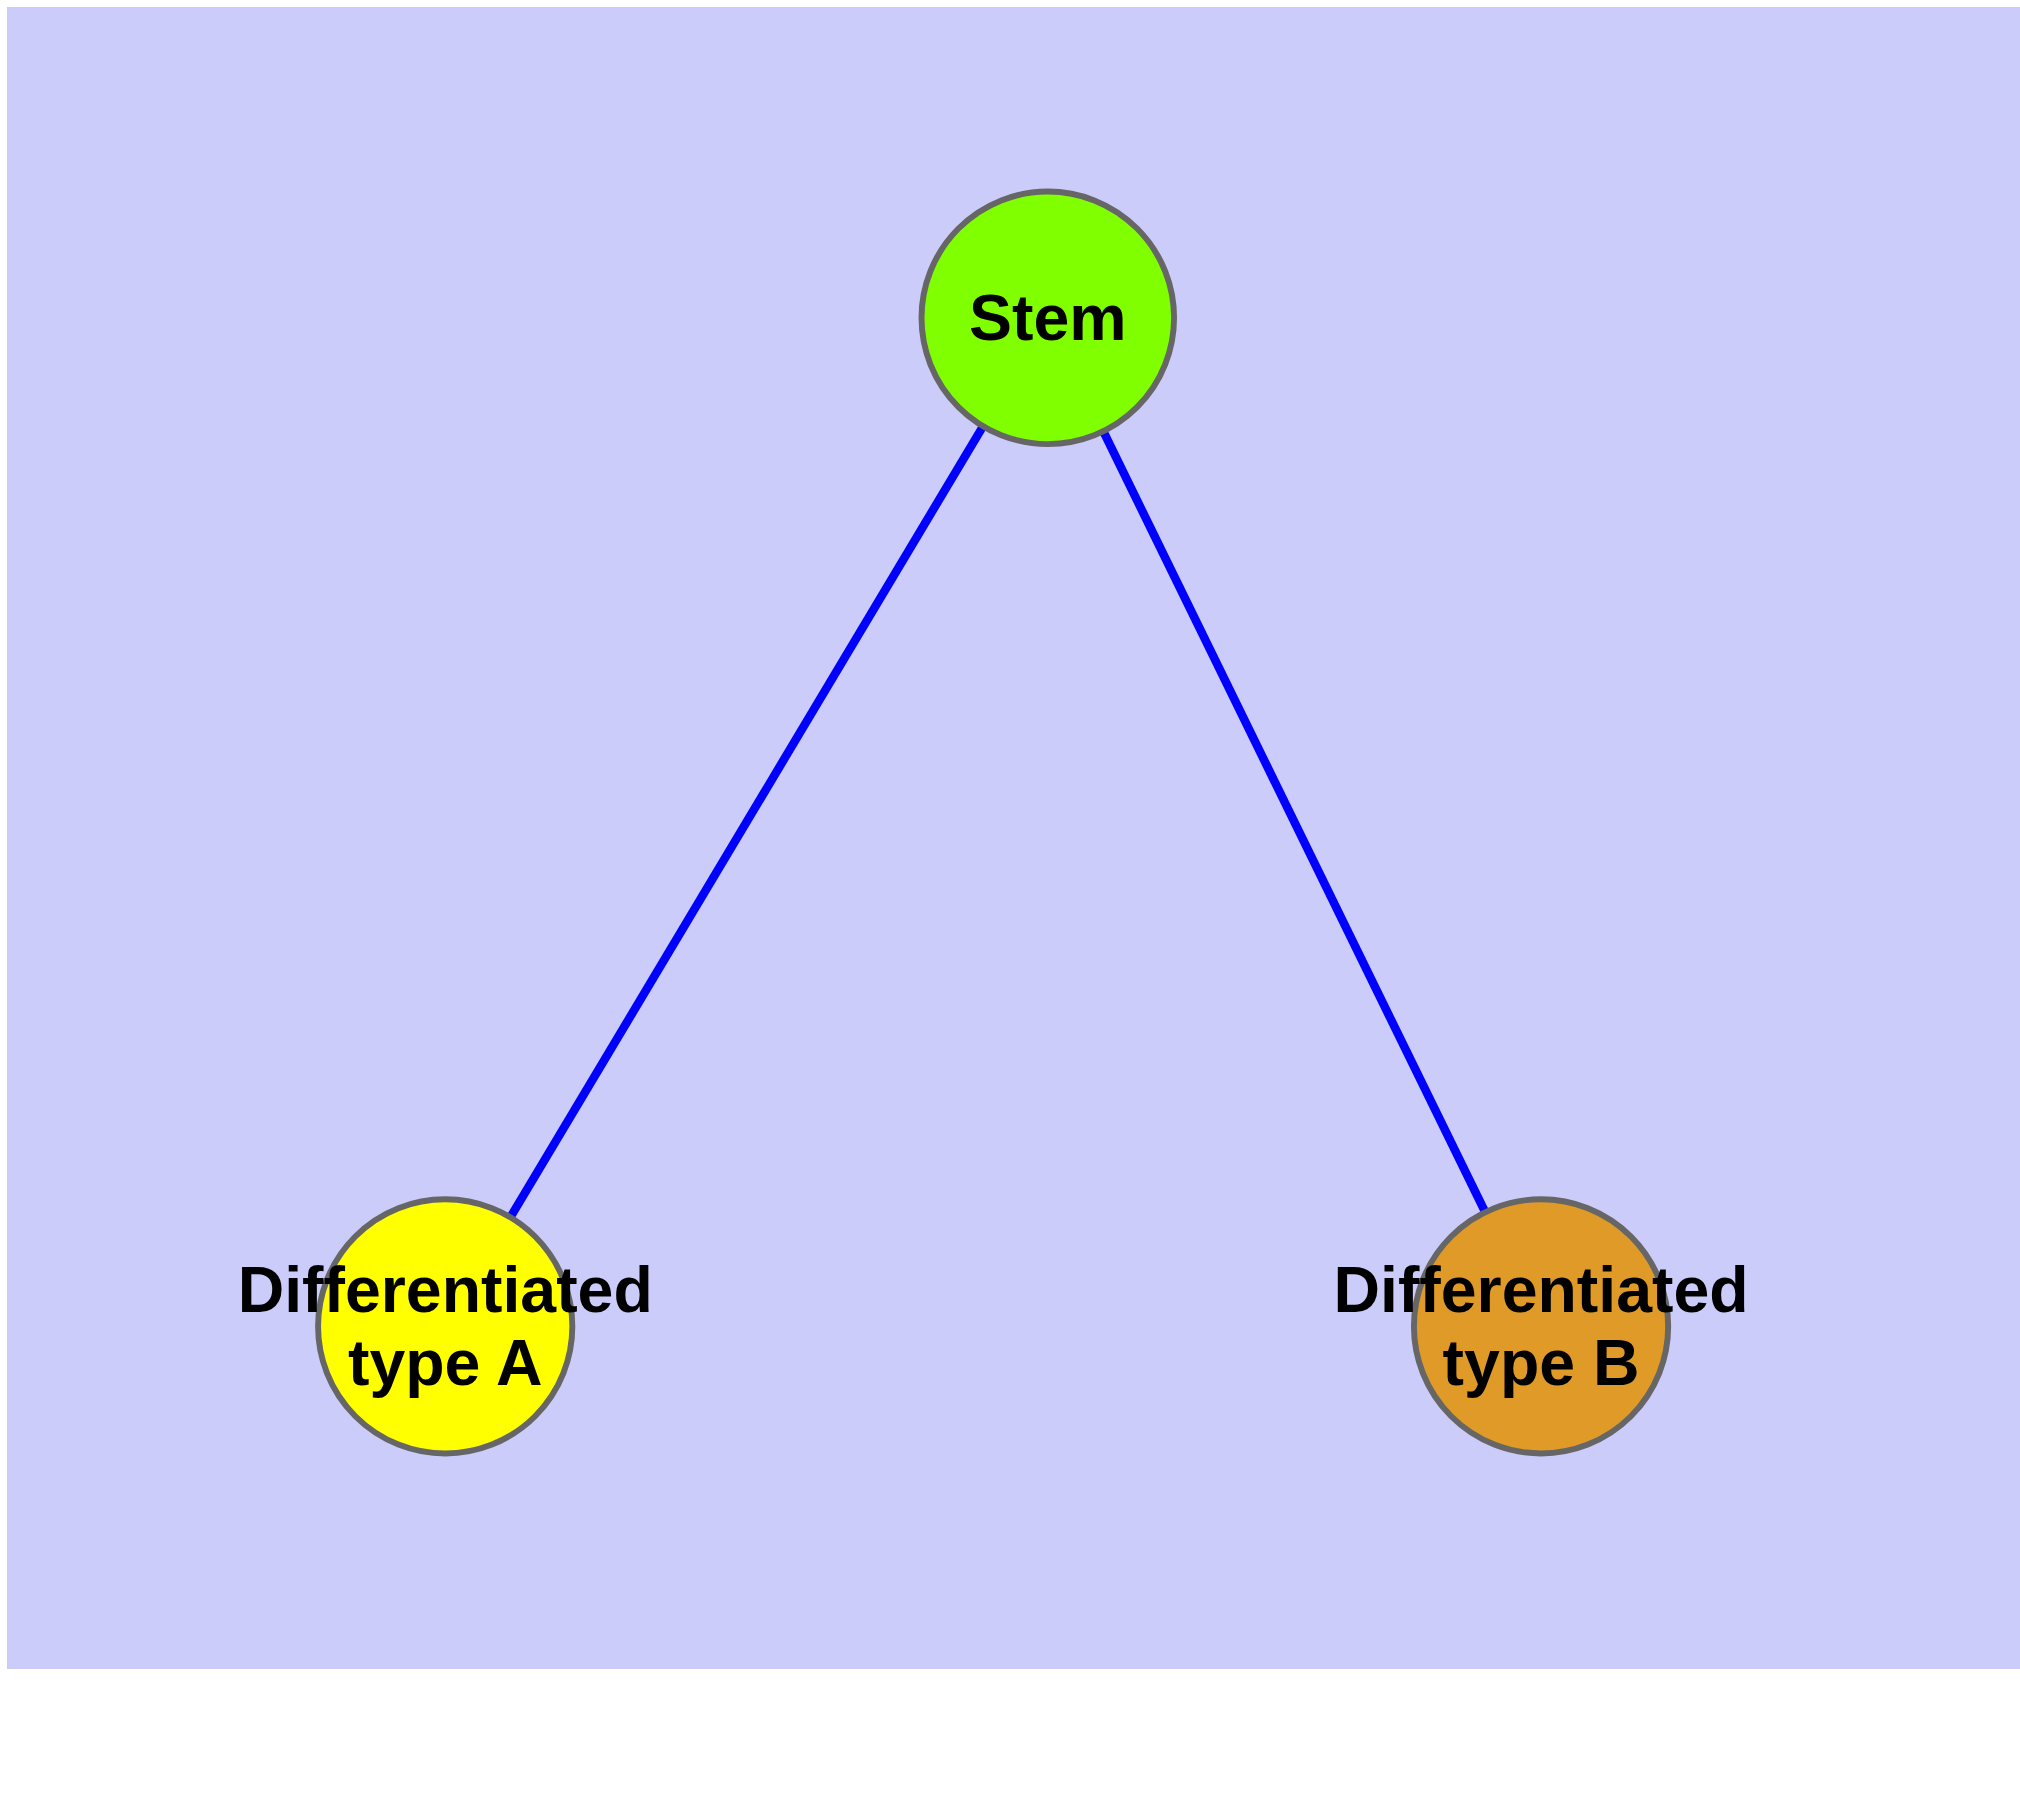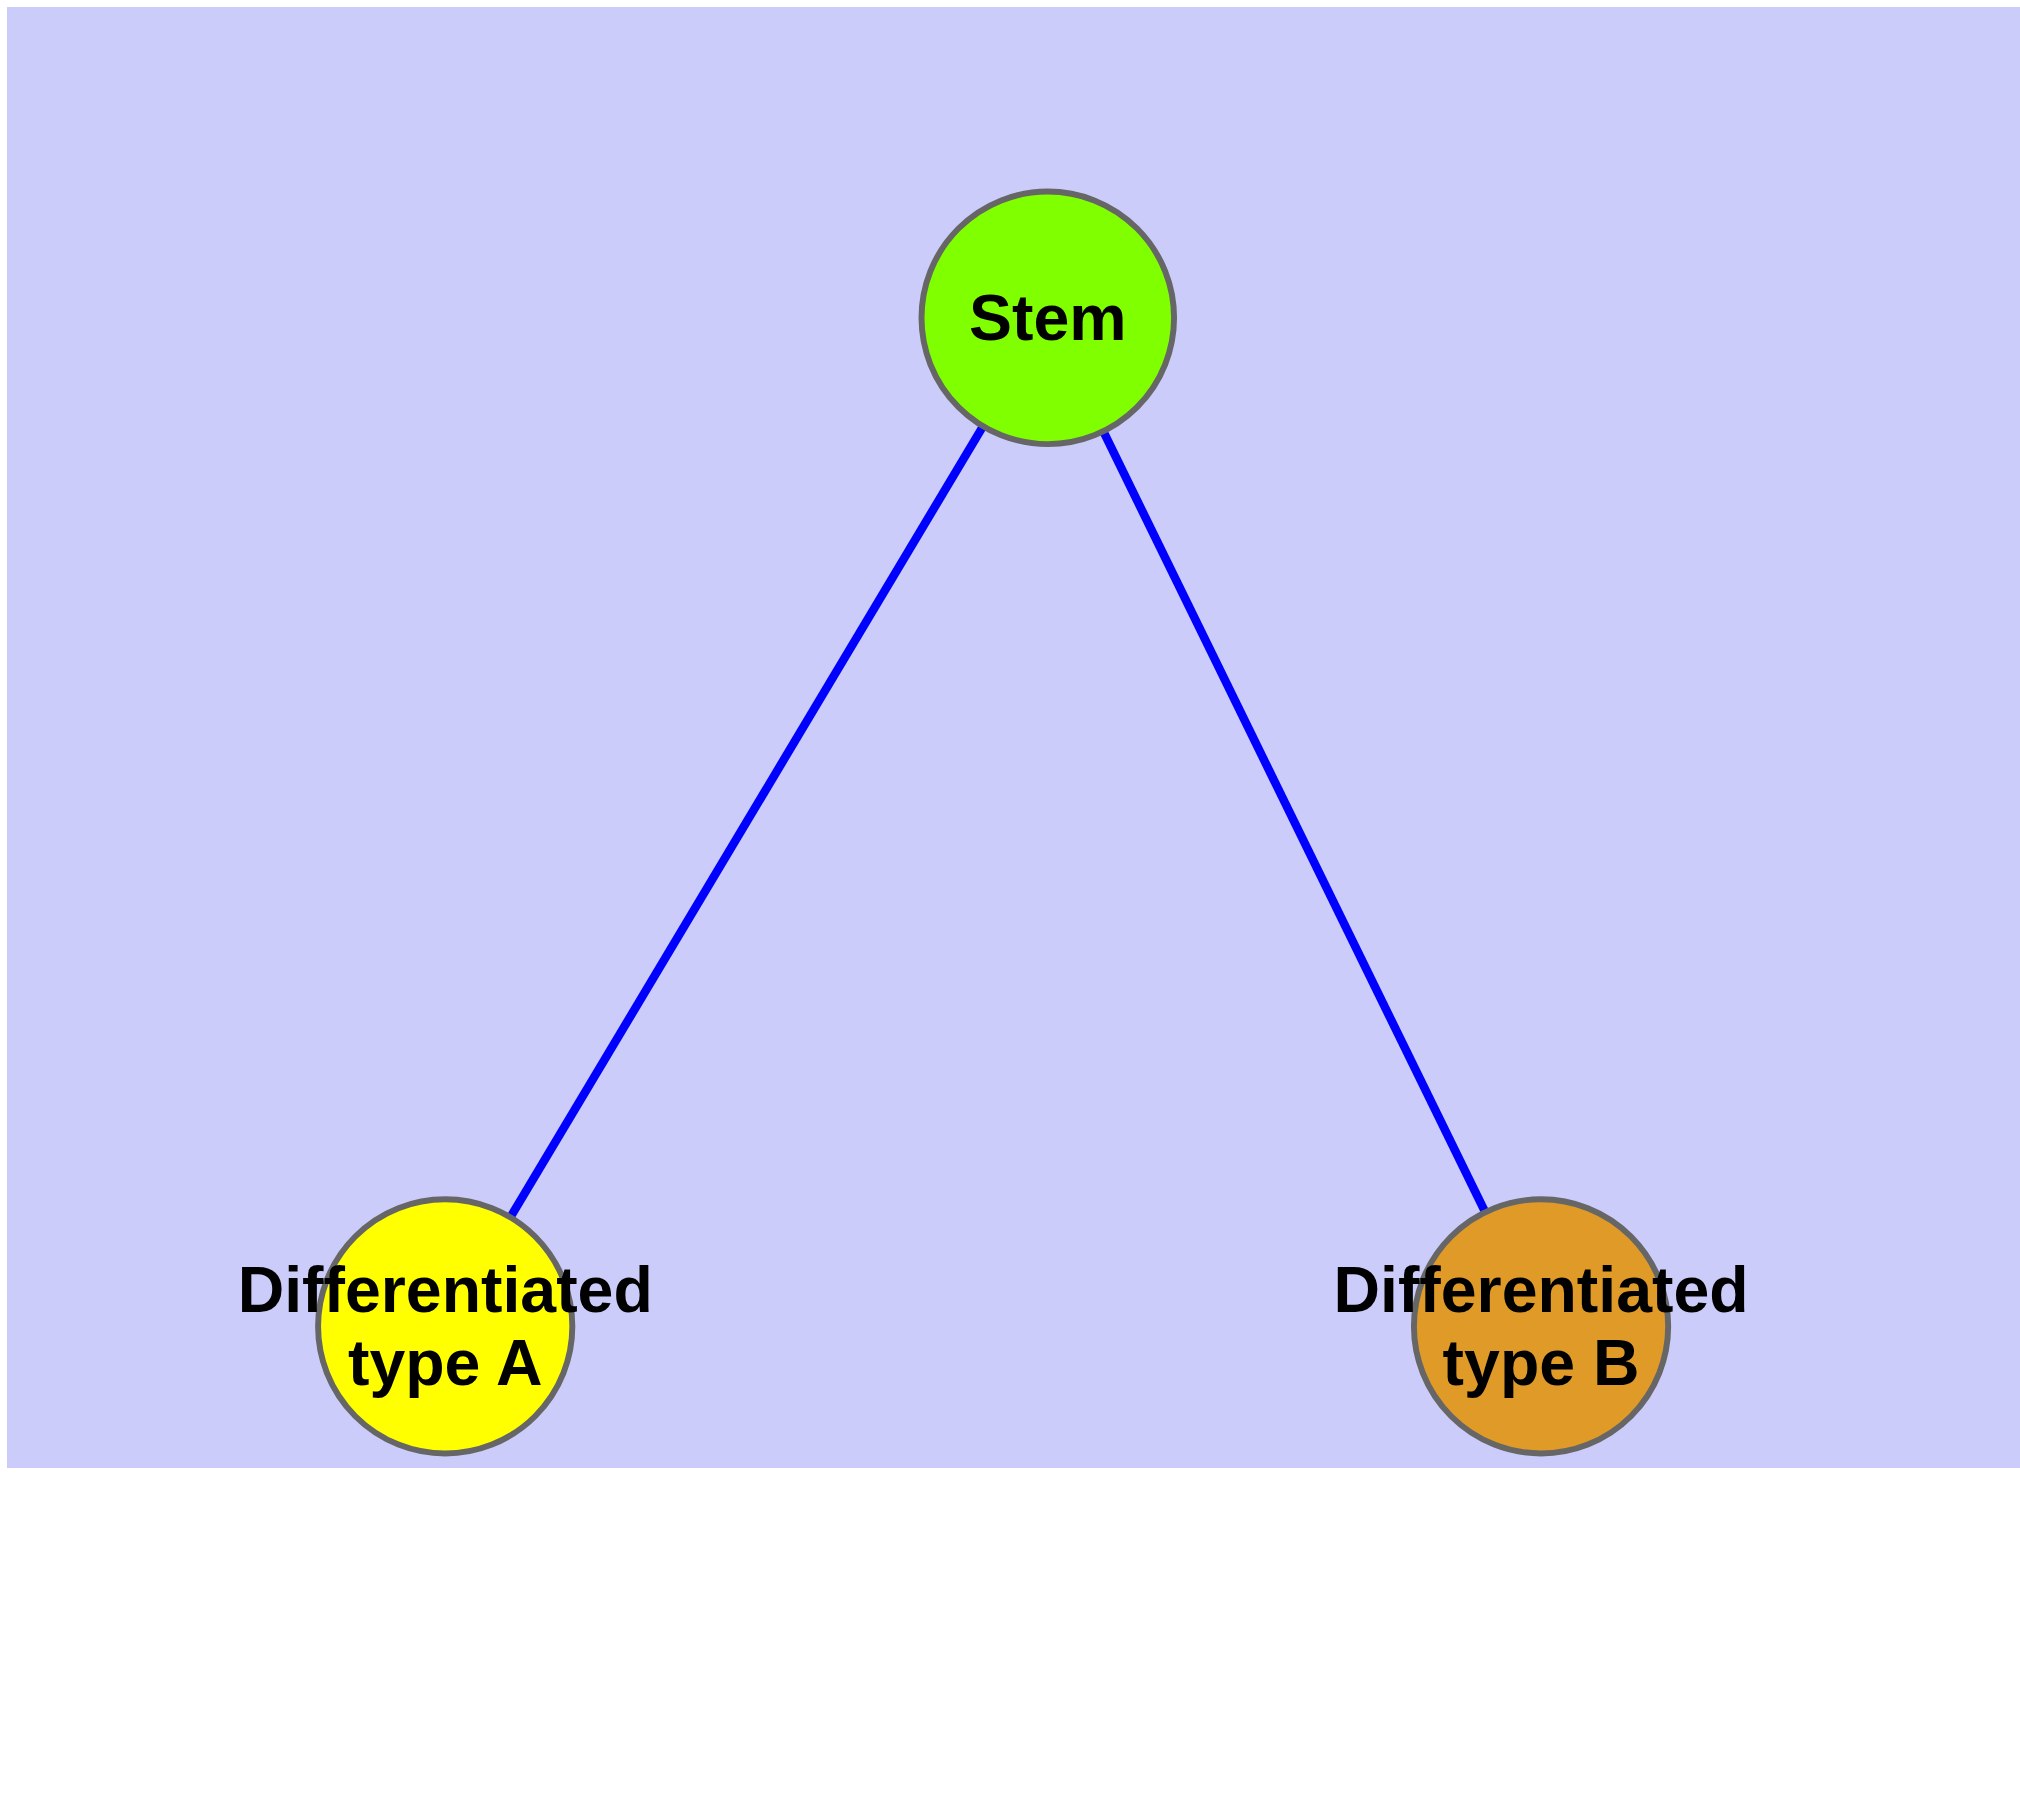--- a/index.html
+++ b/index.html
@@ -7,21 +7,21 @@
     margin: 0;
     padding: 0;
     background: #ffffff;
   }
   body {
     font-family: "Liberation Sans", sans-serif;
   }
   #canvas {
     position: relative;
     width: 2021px;
-    height: 1468px;
+    height: 1669px;
     overflow: hidden;
     background: #ffffff;
   }
   #graph-bg {
     position: absolute;
     left: 6.8px;
     top: 6.8px;
     width: 2014px;
     height: 1805px;
     background: #ccccfa;

